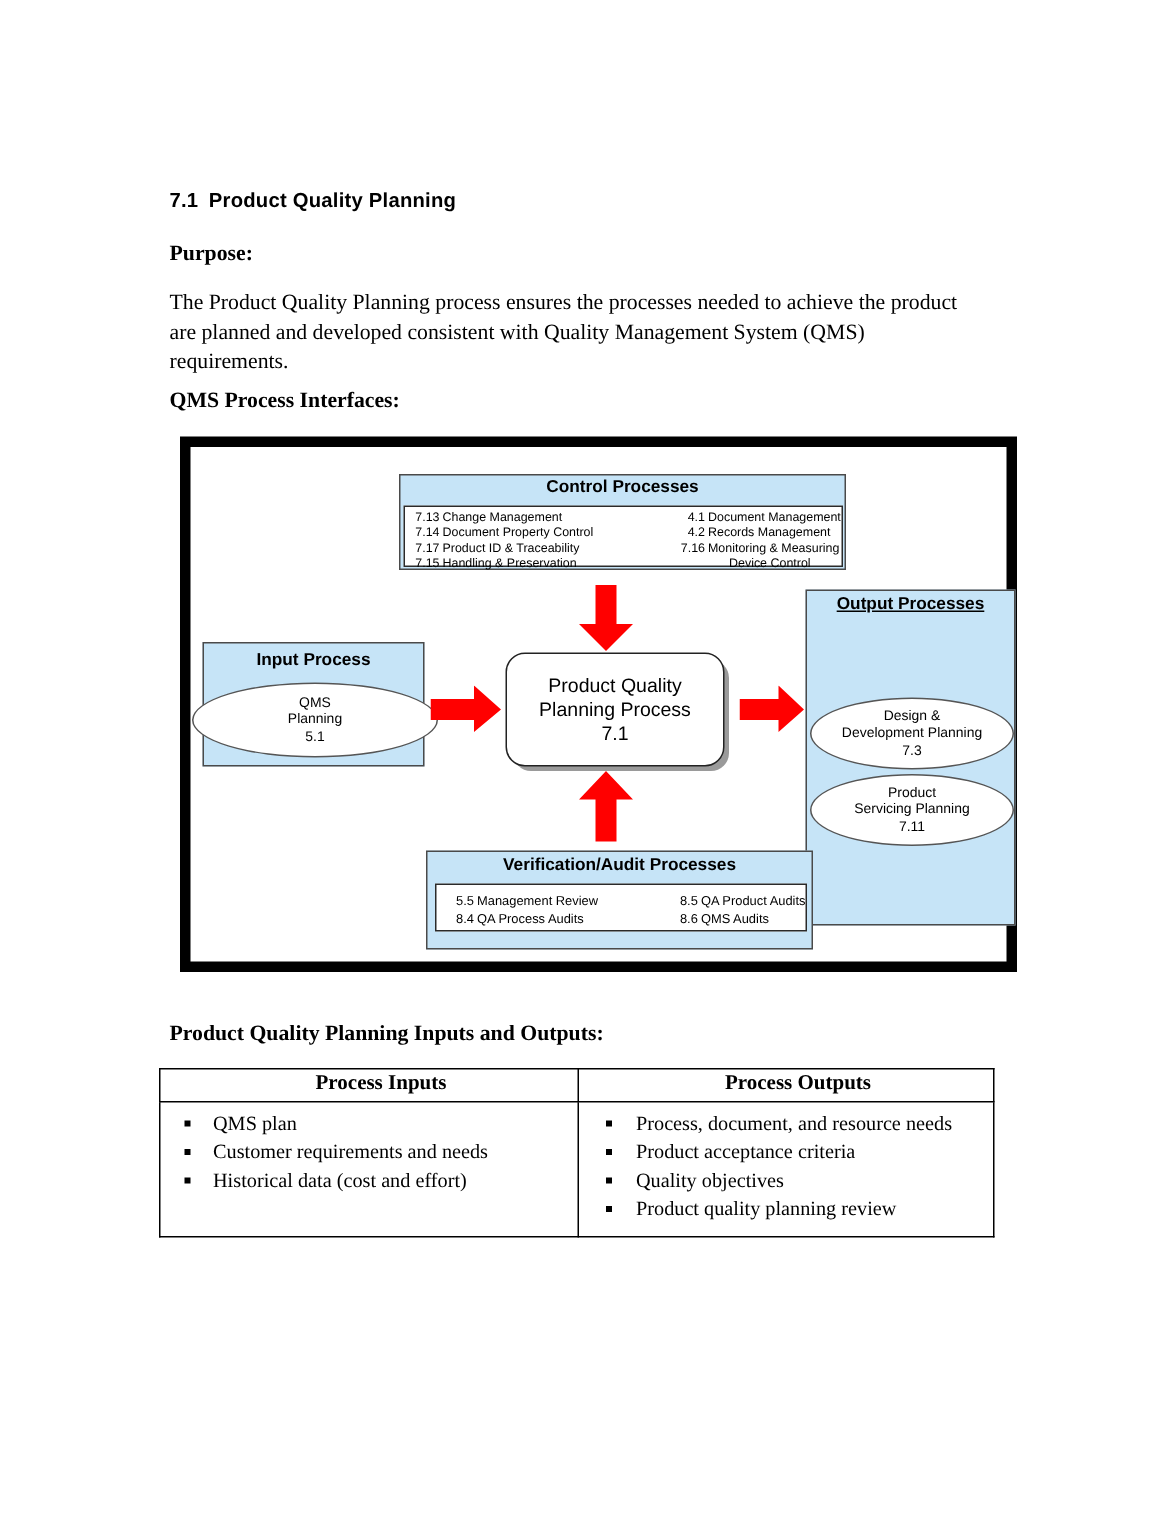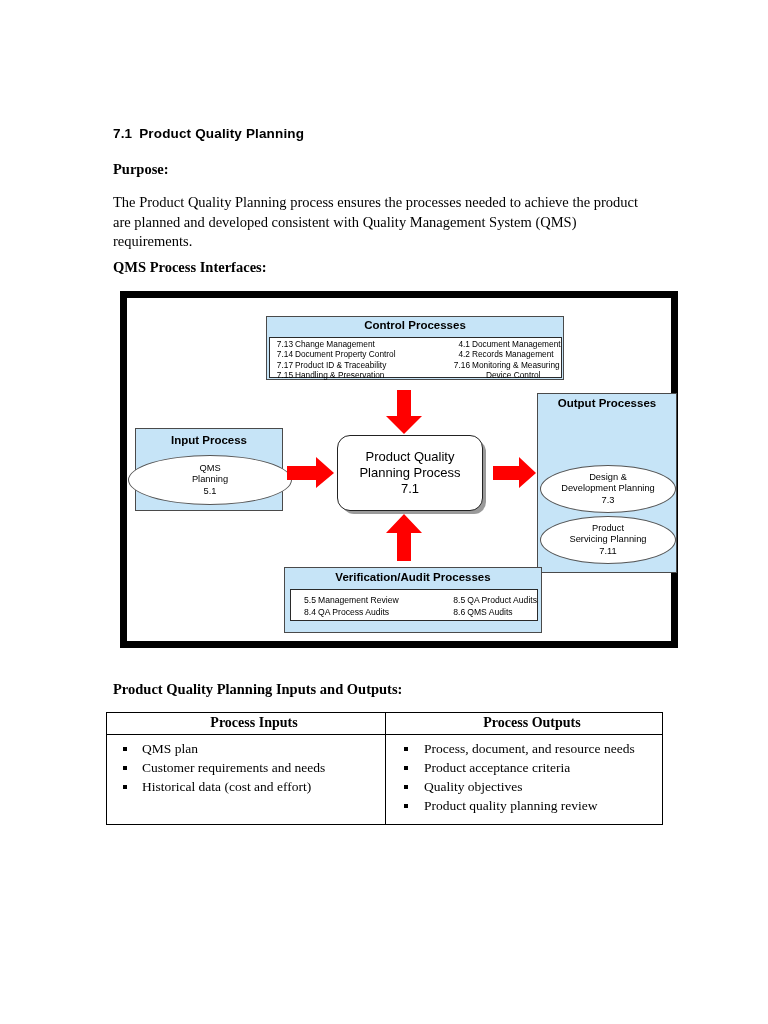--- a/index.html
+++ b/index.html
@@ -107,21 +107,21 @@
   #control-processes { left: 139px; top: 18px; width: 298px; height: 64px; }
   #control-processes .procbox-title { margin-top: 2px; }
   #control-processes .innerlist { left: 2px; top: 20px; width: 293px; height: 41px; padding-top: 1px; }
   .ctrl-col-left { width: 152px; }
 
   
   #input-process { left: 8px; top: 130px; width: 148px; height: 83px; }
   #input-process .procbox-title { margin-top: 5px; }
 
   
-  #output-processes { left: 410px; top: 95px; width: 140px; height: 180px; }
+  #output-processes { left: 410px; top: 95px; width: 140px; height: 224px; text-decoration: underline; }
   #output-processes .procbox-title { margin-top: 3px; }
 
   
   #verify-processes { left: 157px; top: 269px; width: 258px; height: 66px; }
   #verify-processes .procbox-title { margin-top: 3px; }
   #verify-processes .innerlist { left: 5px; top: 21px; width: 248px; height: 32px; padding-top: 4px; font-size: 8.6px; line-height: 12px; }
   .vf-col-left { width: 140px; margin-top: 12px; }
   #verify-processes td.num { width: 22px; padding-left: 6px; }
 
   

